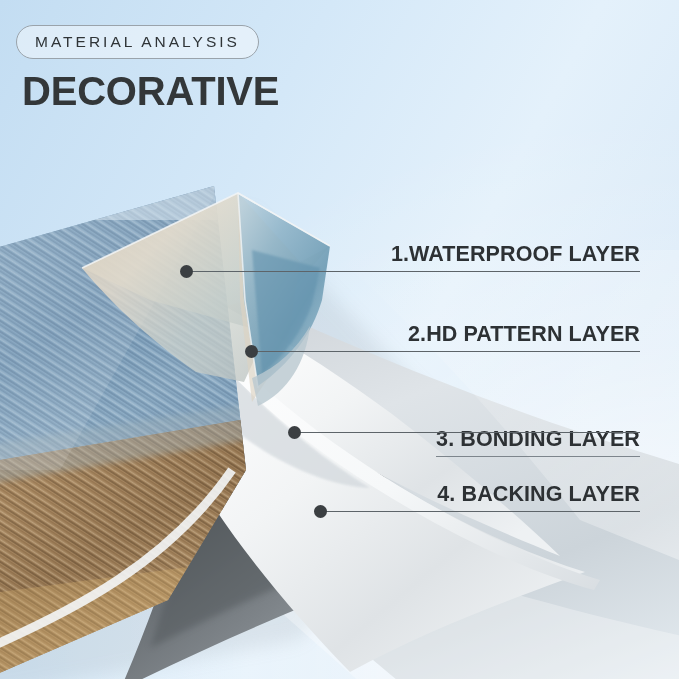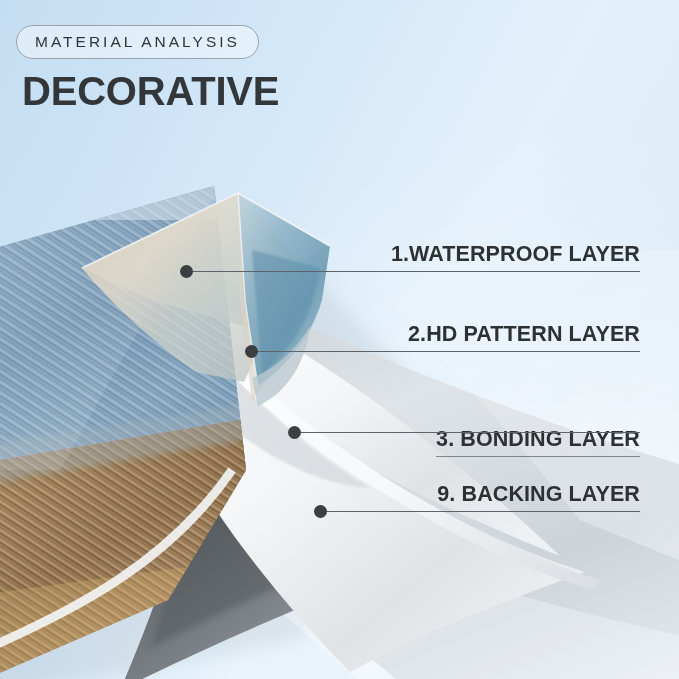--- a/index.html
+++ b/index.html
@@ -340,20 +340,20 @@
       </div>
       <div class="leader" style="left: 257px; top: 351px; width: 383px;"></div>
       <div class="leader-dot" style="left: 245px; top: 345px;"></div>
       <div class="callout" style="top: 410px; margin-top: 17px;">
         <span class="callout-text">3. BONDING LAYER</span>
         <span class="callout-rule"></span>
       </div>
       <div class="leader" style="left: 300px; top: 432px; width: 340px;"></div>
       <div class="leader-dot" style="left: 288px; top: 426px;"></div>
       <div class="callout" style="top: 482px;">
-        <span class="callout-text">9. BACKING LAYER</span>
+        <span class="callout-text">4. BACKING LAYER</span>
         <span class="callout-rule"></span>
       </div>
       <div class="leader" style="left: 326px; top: 511px; width: 314px;"></div>
       <div class="leader-dot" style="left: 314px; top: 505px;"></div>
     </div>
 
 </div>
 
 </body></html>

